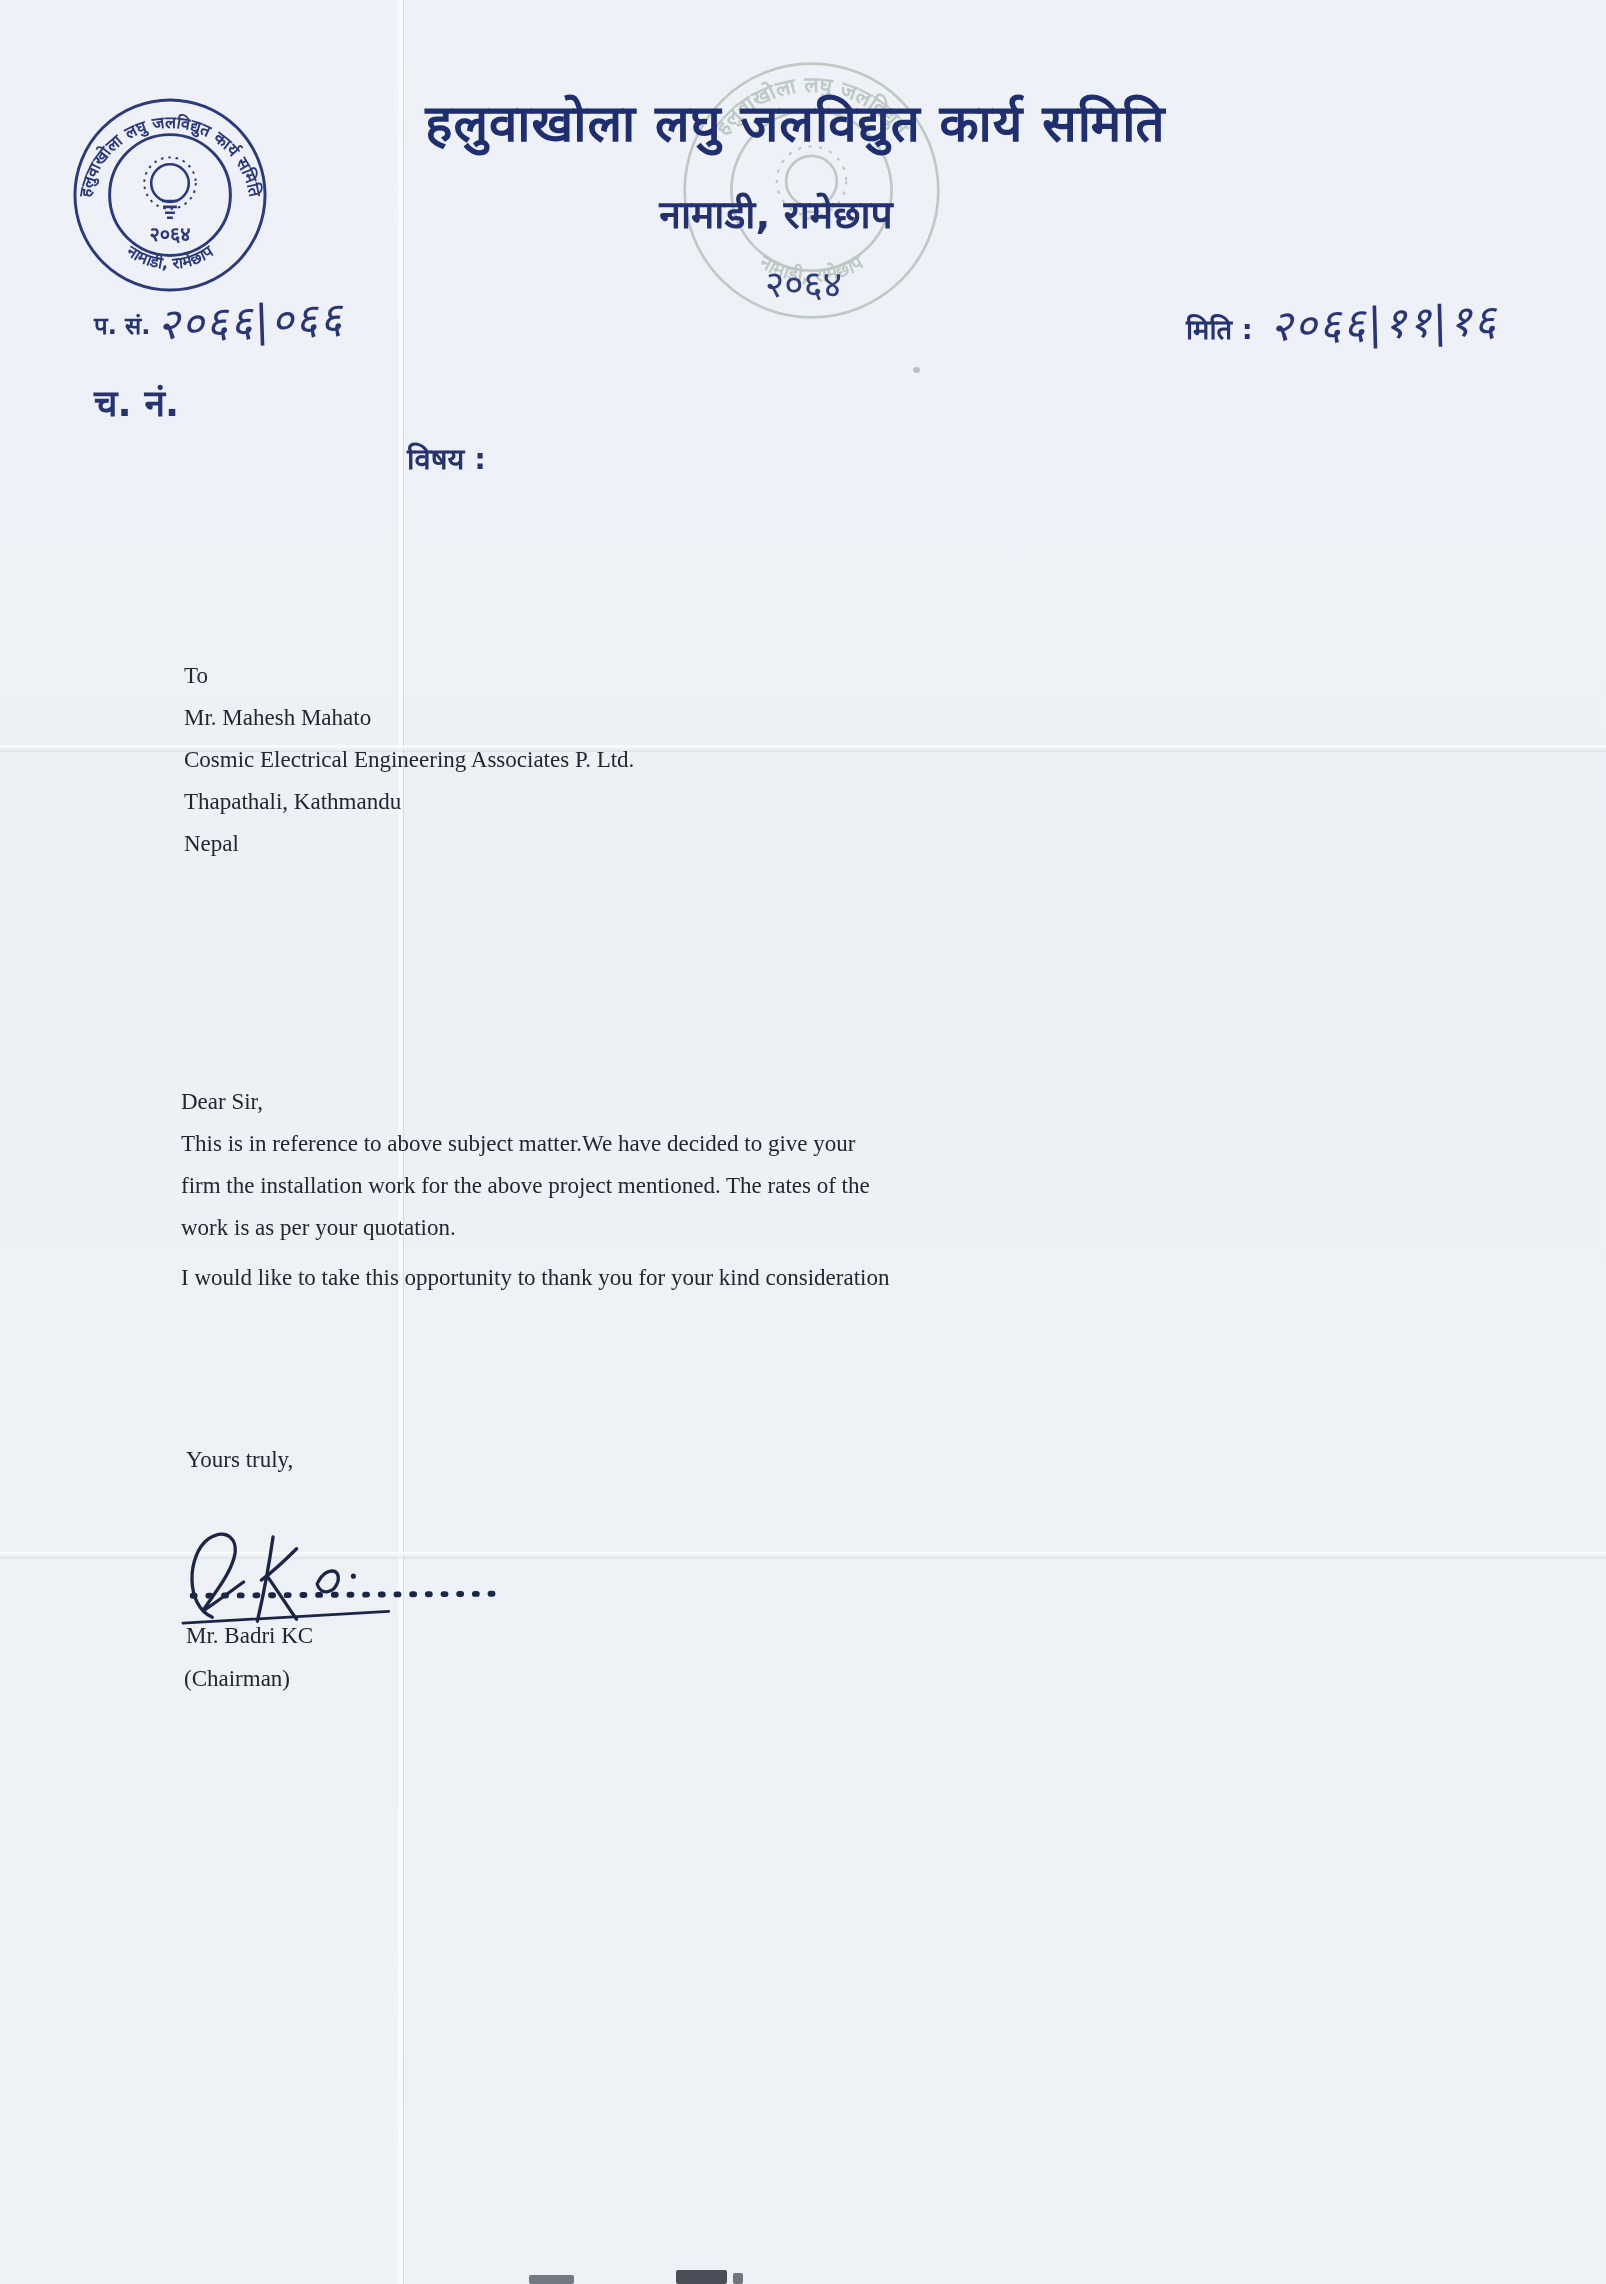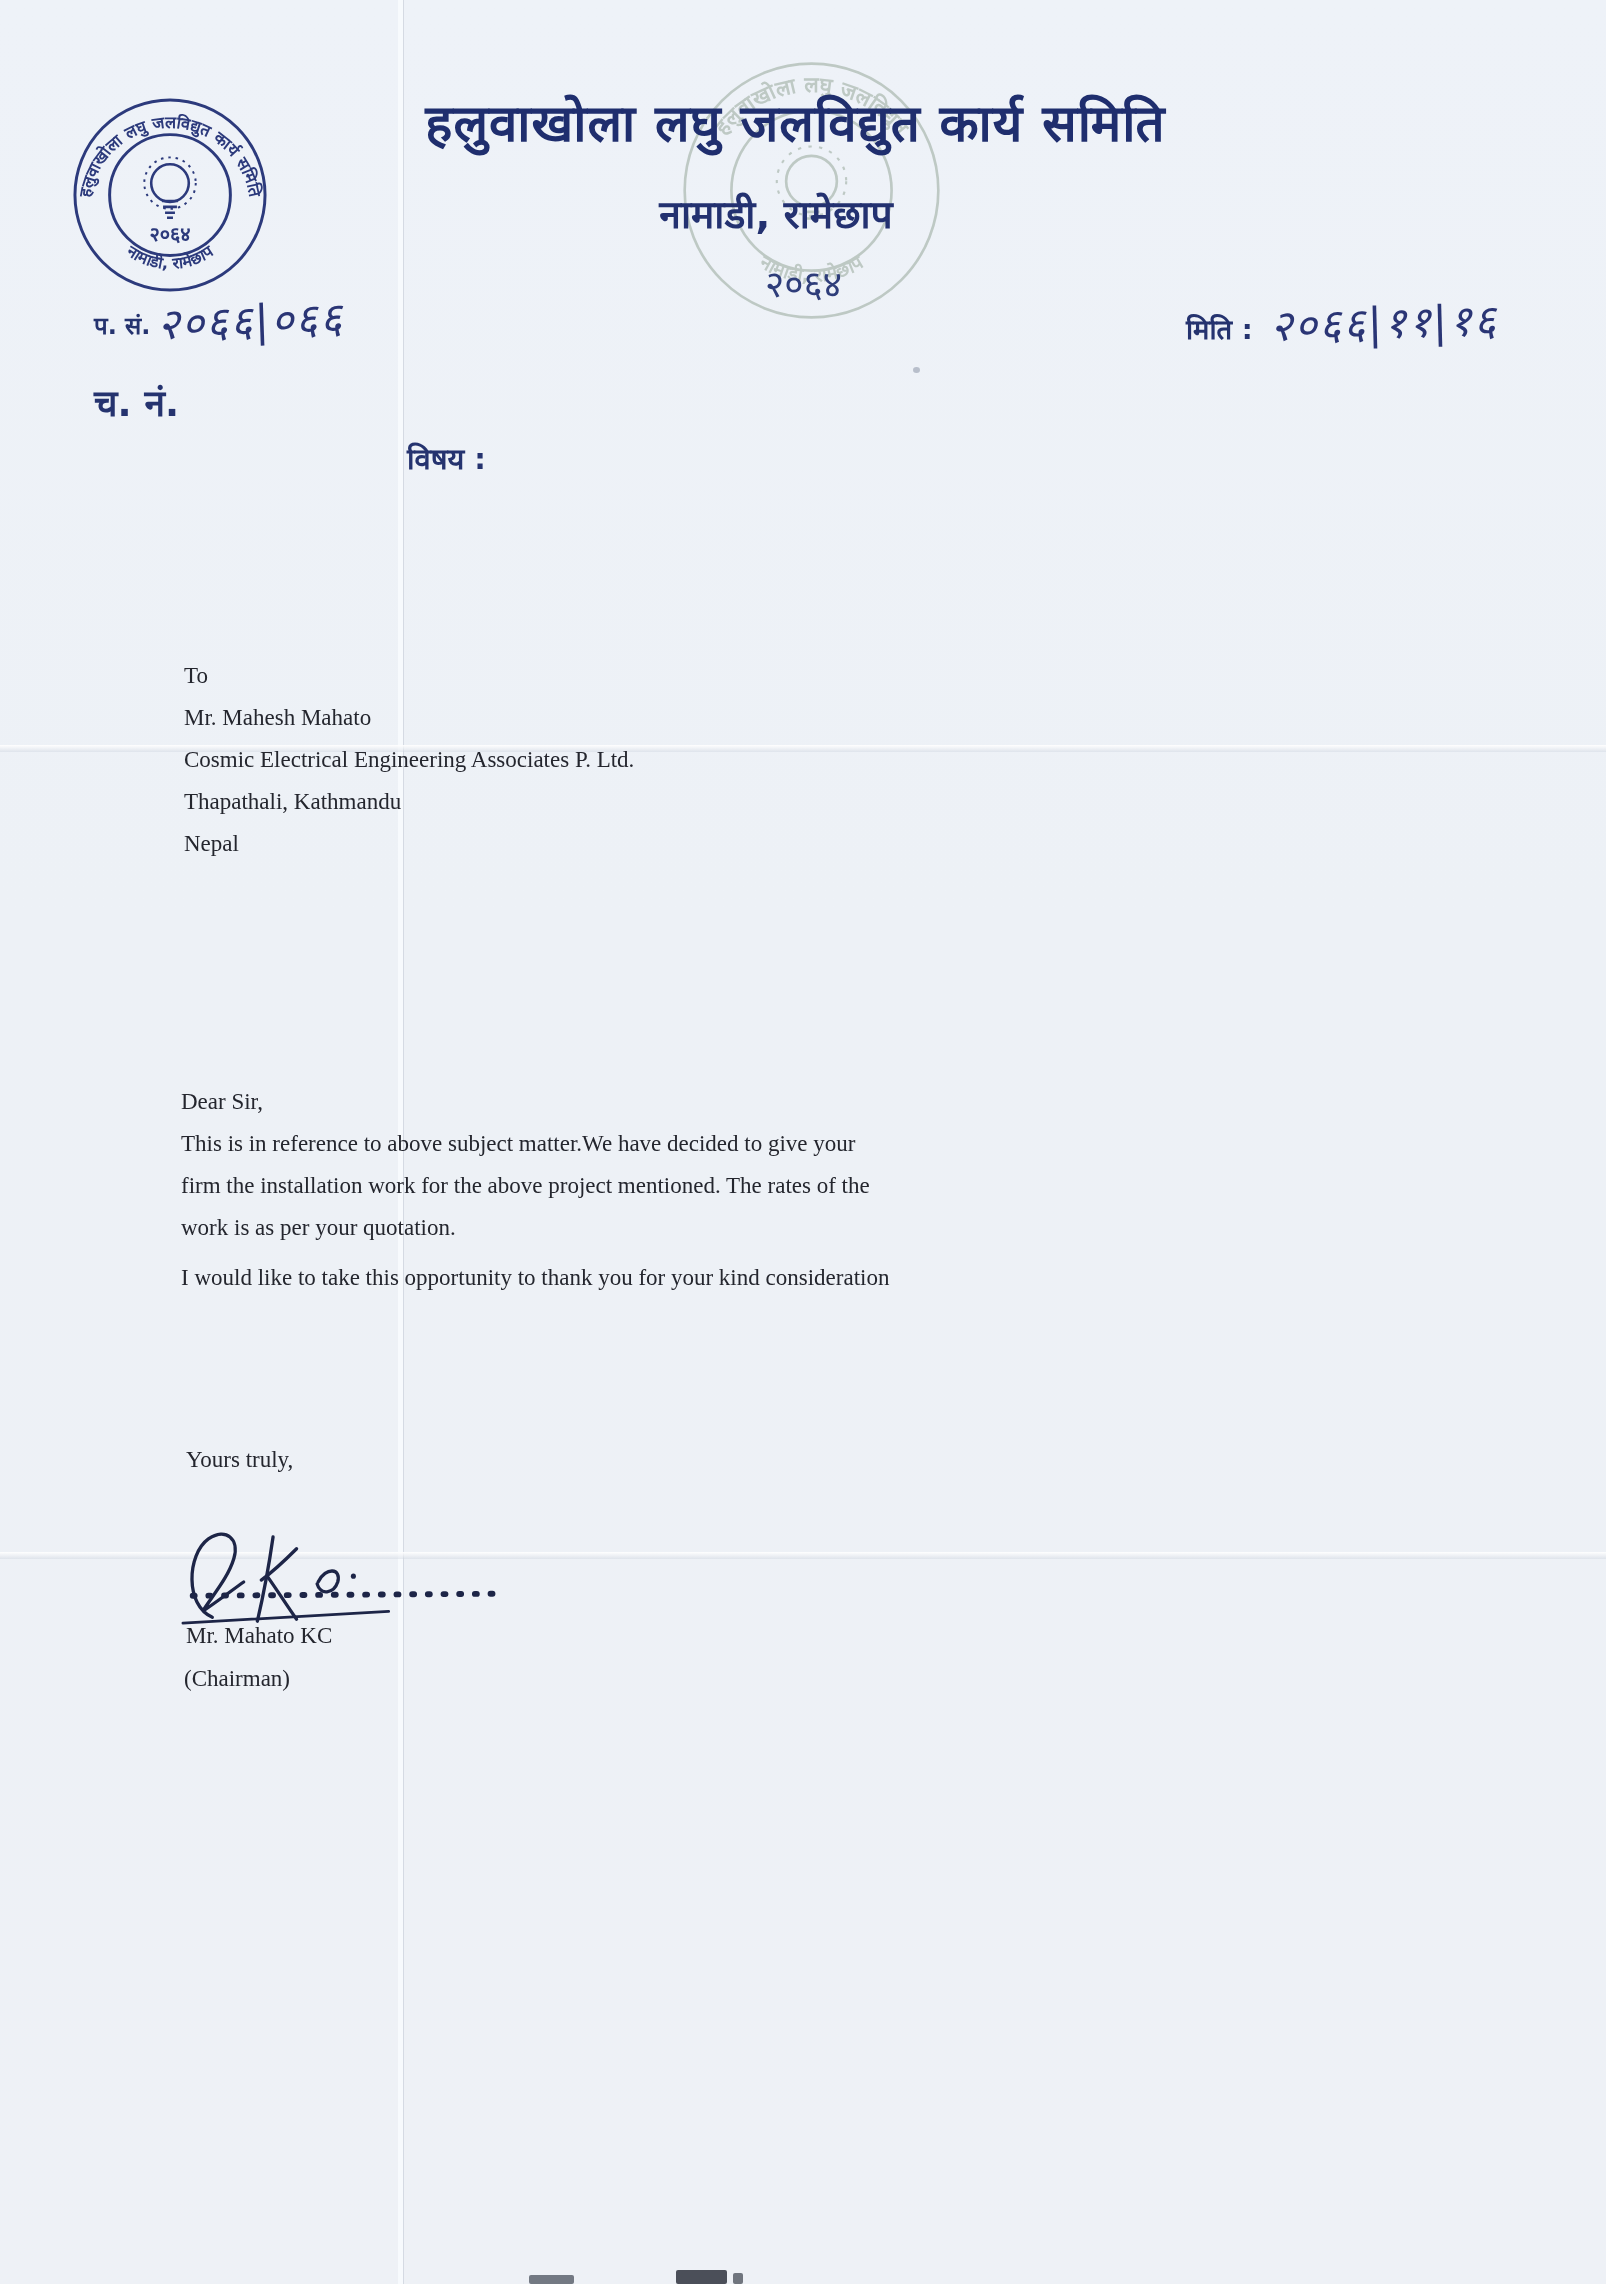--- a/index.html
+++ b/index.html
@@ -141,20 +141,20 @@
       <path d="M96,16 C92,44 86,76 80,102"></path>
       <path d="M120,28 C106,42 95,52 84,60"></path>
       <path d="M90,56 C100,70 110,86 120,100"></path>
       <path d="M142,62 C150,46 166,48 162,62 C158,74 144,76 141,64"></path>
       <circle cx="178" cy="56" r="2.6" fill="#1d2547" stroke="none"></circle>
       <path d="M4,104 L214,92" stroke-width="2.8"></path>
     </g>
     <line x1="14" y1="76" x2="322" y2="74" stroke="#1d2547" stroke-width="6" stroke-dasharray="2 14" stroke-linecap="round"></line>
   </svg>
 
-  <div class="signatory body-text">Mr. Mahato KC</div>
+  <div class="signatory body-text">Mr. Badri KC</div>
   <div class="sig-title body-text">(Chairman)</div>
 
   <div class="smudge s1"></div>
   <div class="smudge s2"></div>
   <div class="smudge s3"></div>
 </div>
 
 
 </body></html>

